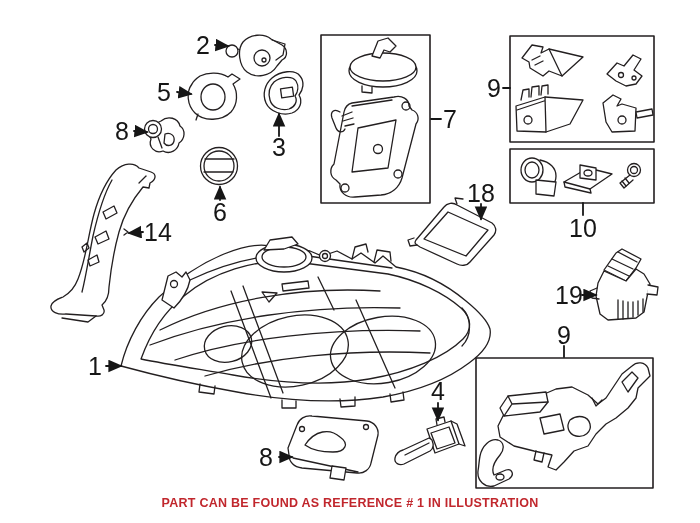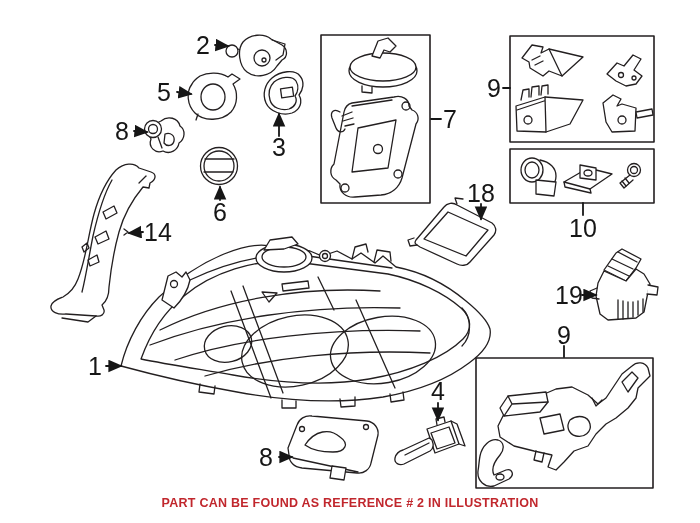--- a/index.html
+++ b/index.html
@@ -247,14 +247,14 @@
   <div class="callout" style="left:450px;top:119px">7</div>
   <div class="callout" style="left:122px;top:131px">8</div>
   <div class="callout" style="left:494px;top:88px">9</div>
   <div class="callout" style="left:583px;top:228px">10</div>
   <div class="callout" style="left:158px;top:232px">14</div>
   <div class="callout" style="left:564px;top:335px">9</div>
   <div class="callout" style="left:569px;top:295px">19</div>
   <div class="callout" style="left:481px;top:193px">18</div>
   <div class="callout" style="left:266px;top:457px">8</div>
 
-  <div class="note" style="color: rgb(193, 39, 45);">PART CAN BE FOUND AS REFERENCE # 2 IN ILLUSTRATION</div>
+  <div class="note" style="color: rgb(193, 39, 45);">PART CAN BE FOUND AS REFERENCE # 1 IN ILLUSTRATION</div>
 </div>
 
 </body></html>

